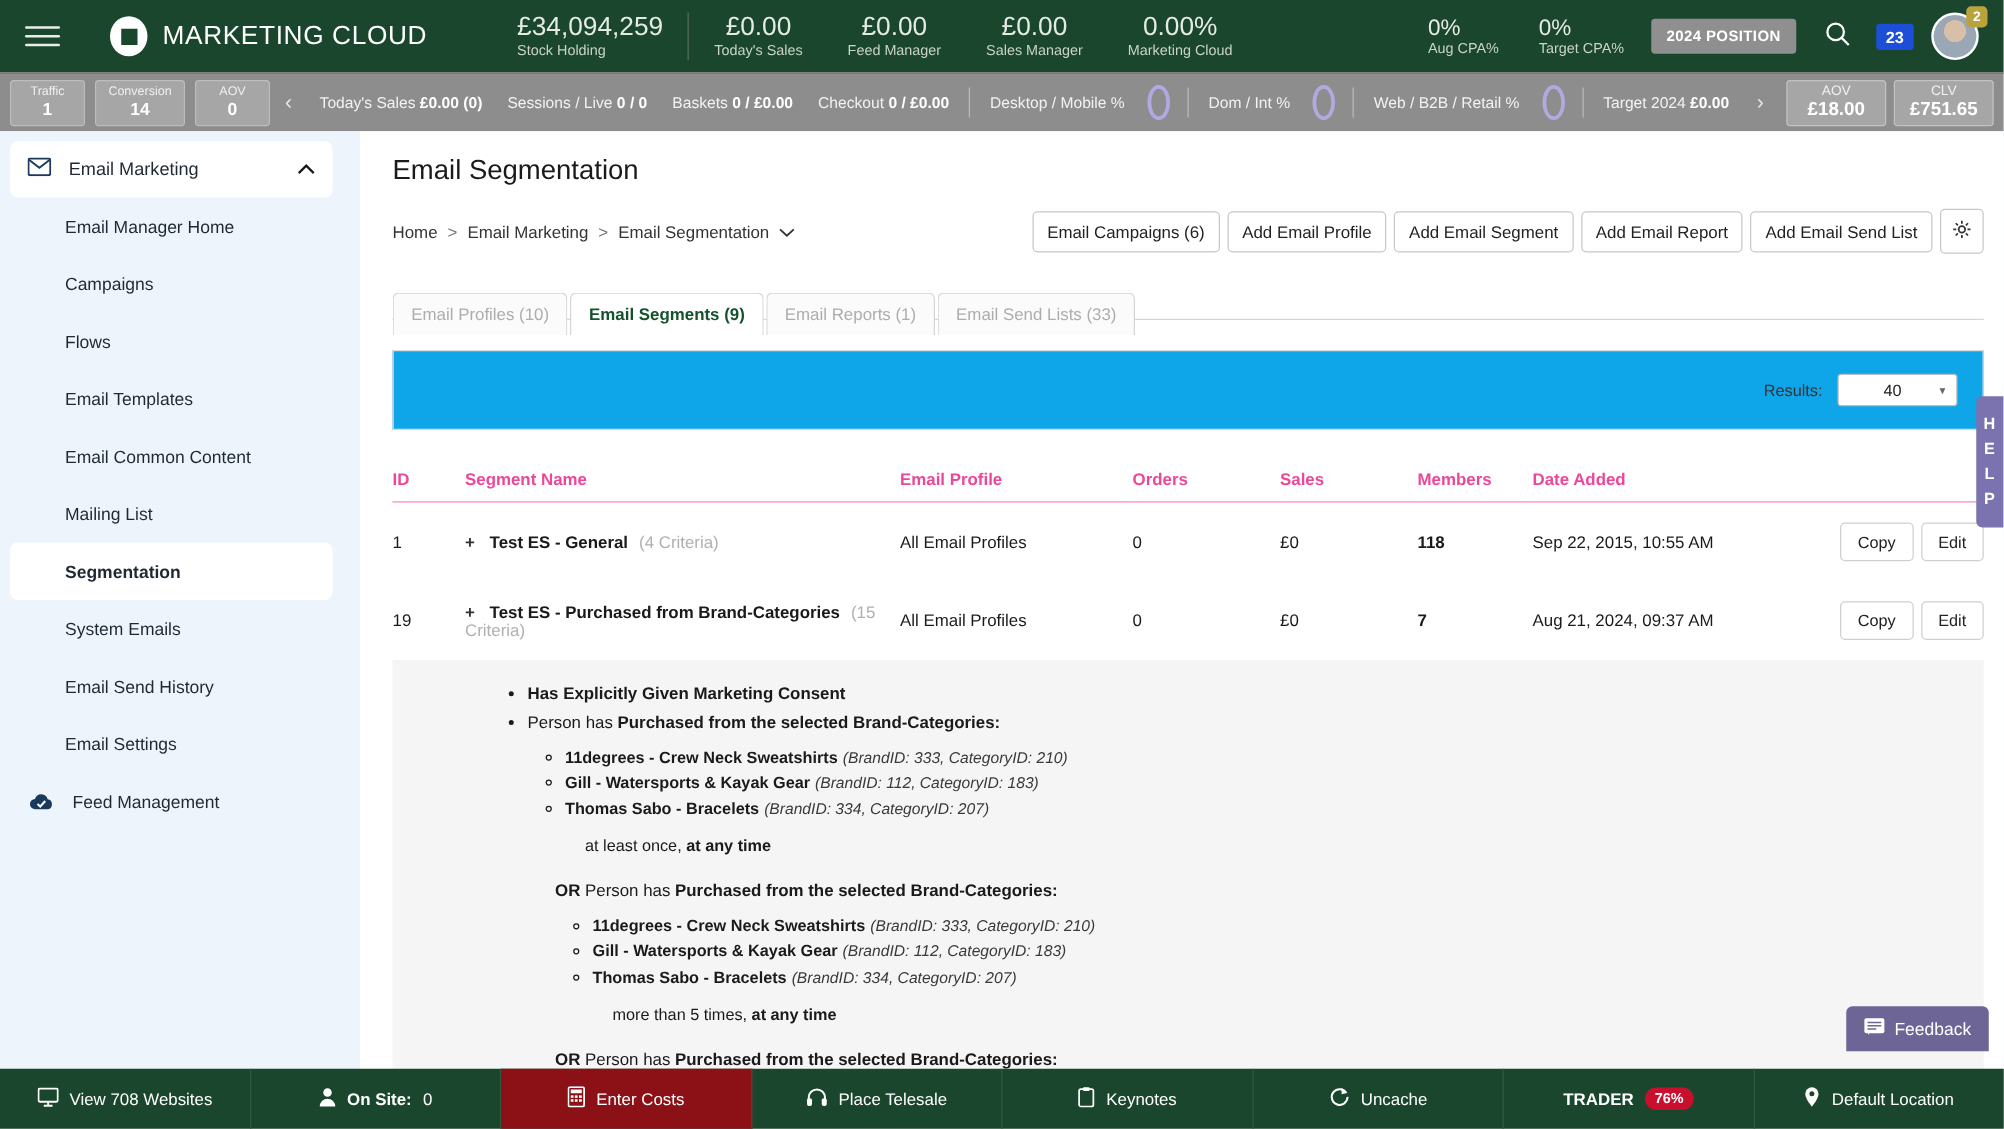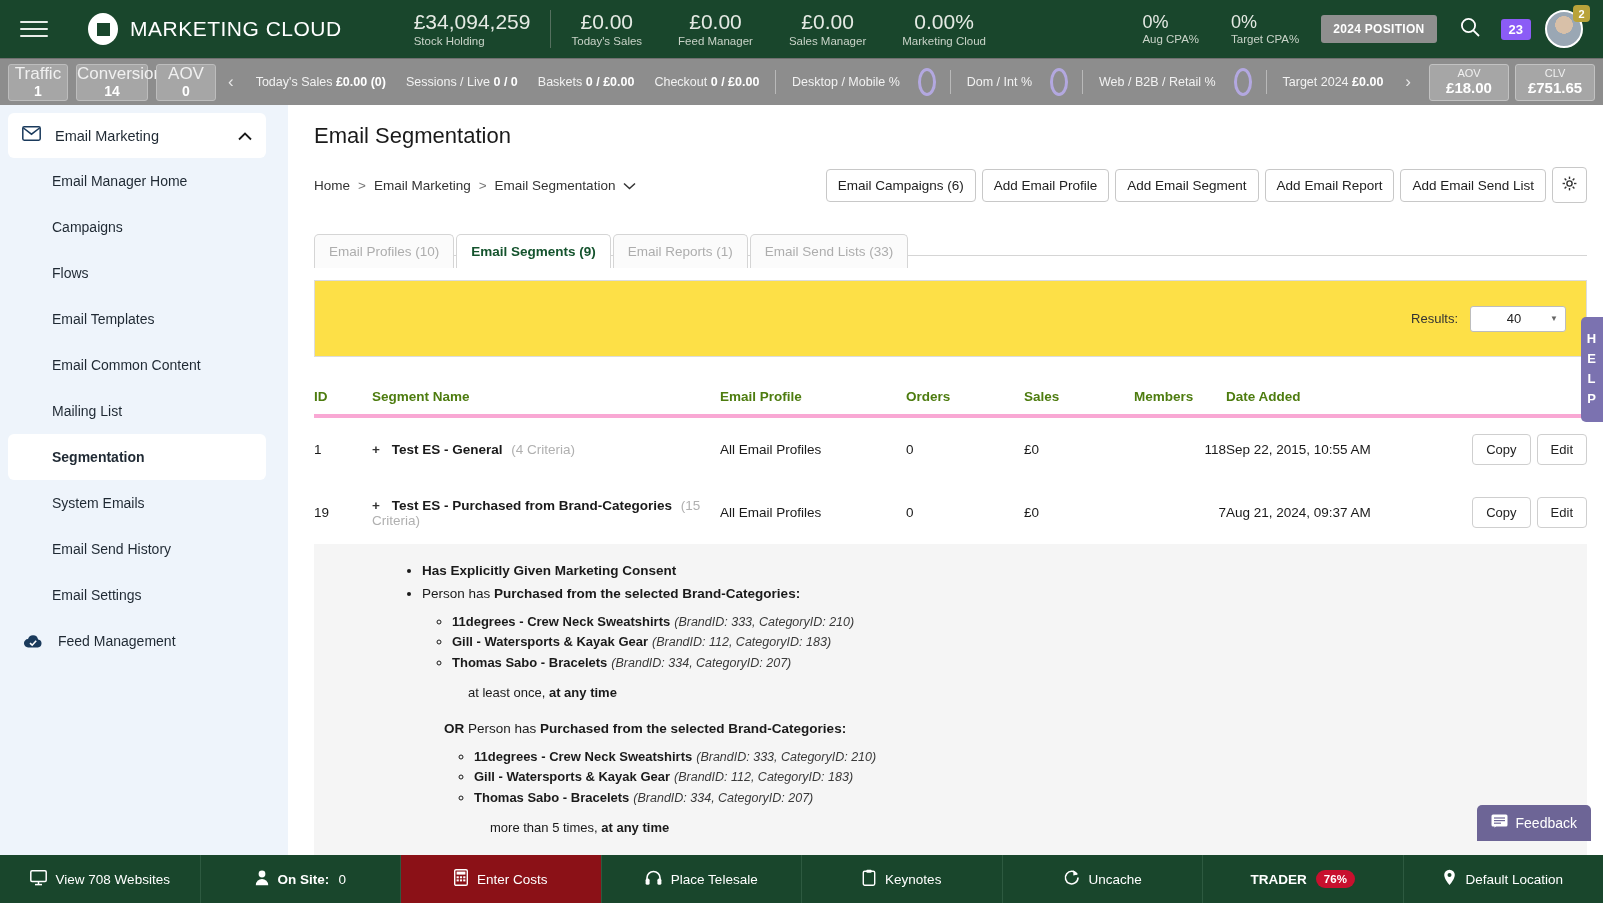--- a/index.html
+++ b/index.html
@@ -35,21 +35,21 @@
   .topright { position:absolute; right: 14px; top:0; height:58px; display:flex; align-items:center; }
   .kpi-sm { padding: 0 16px; text-align:left; }
   .kpi-sm .v { font-size:18px; color:#e5eae4; line-height:1.05;}
   .kpi-sm .l { font-size:11.5px; color:#c9d3c8; margin-top:2px;}
   .position-pill {
     background:#8f8f8f; color:#fff; font-size:12px; font-weight:bold;
     padding: 7px 12px; border-radius:3px; margin: 0 12px 0 6px; letter-spacing:.3px;
   }
   .search-icon { margin: 0 10px; cursor:pointer; }
   .badge-red {
-    background:#8b5cf6; color:#fff; font-size:13px; font-weight:bold;
+    background:#1d4ed8; color:#fff; font-size:13px; font-weight:bold;
     border-radius:3px; padding:3px 8px; margin: 0 10px;
   }
   .avatar-wrap { position:relative; width:38px; height:38px; margin-left:4px; margin-right:6px;}
   .avatar {
     width:38px; height:38px; border-radius:50%; border:2px solid #fff;
     background: radial-gradient(circle at 50% 38%, #d8c0a8 0 32%, #9aa7b4 33% 100%);
   }
   .avatar-badge {
     position:absolute; top:-5px; right:-7px; background:#b9a33a; color:#fff;
     width:17px; height:17px; border-radius:4px; font-size:11px; font-weight:bold;
@@ -60,21 +60,21 @@
   .statsbar {
     height: 47px; background:#8d8d8d; display:flex; align-items:center;
     color:#fff; position:relative; border-top:1px solid #6f6f6f;
   }
   .stat-box {
     background:#a6a6a6; border:1px solid #bdbdbd; border-radius:3px;
     width: 60px; height:37px; margin-left:8px; text-align:center;
     display:flex; flex-direction:column; justify-content:center;
   }
   .stat-box.wide { width: 72px; }
-  .stat-box .l { font-size:17px; color:#f0f0f0; line-height:1.1;}
+  .stat-box .l { font-size:10px; color:#f0f0f0; line-height:1.1;}
   .stat-box .v { font-size:14px; color:#fff; font-weight:bold; line-height:1.15;}
   .arrow-btn { padding: 0 12px; font-size:17px; color:#e8e8e8; cursor:pointer; }
   .stat-items { display:flex; align-items:center; flex:1; overflow:hidden; }
   .stat-item { font-size:12.5px; color:#f2f2f2; padding: 0 10px; white-space:nowrap; }
   .stat-item b { color:#fff; font-weight:bold; }
   .v-sep { width:1px; height:24px; background:#b9b9b9; margin:0 6px; }
   .ring { width:24px; height:28px; border:3px solid #b3a8e0; border-radius:50%; margin:0 8px; }
   .right-boxes { display:flex; align-items:center; margin-right:8px; }
   .right-box {
     background:#a6a6a6; border:1px solid #c2c2c2; border-radius:3px;
@@ -119,42 +119,42 @@
 
   .tabs { display:flex; align-items:flex-end; border-bottom:1px solid #d5d5d5; }
   .tab {
     border:1px solid #d5d5d5; border-bottom:none; border-radius:5px 5px 0 0;
     padding: 9px 14px; font-size:13.5px; color:#adadad; background:#fbfbfb;
     margin-right:2px; cursor:pointer; position:relative; top:13px;
   }
   .tab.active { color:#14532d; font-weight:bold; background:#fff; border-color:#d5d5d5; }
 
   .filter-panel {
-    background:#fde047; border:1px solid #dcdcdc; height:77px; margin-top: 24px;
+    background:#0ea5e9; border:1px solid #dcdcdc; height:64px; margin-top: 24px;
     display:flex; align-items:center; justify-content:flex-end; padding-right:20px;
   }
   .results-label { font-size:13px; color:#333; margin-right:12px; }
   .results-select {
     border:1px solid #bdbdbd; background:#fff; width:96px; height:26px; border-radius:3px;
     display:flex; align-items:center; justify-content:space-between; padding:0 7px;
     font-size:13px; color:#222; cursor:pointer;
   }
   .results-select .cv { flex:1; text-align:center; }
   .caret { font-size:8px; color:#666; }
 
   table.seg { width:100%; border-collapse:collapse; margin-top: 26px; }
   table.seg th {
-    text-align:left; font-size:13.5px; color:#4d7c0f; font-weight:bold;
-    padding: 6px 0 10px 0; border-bottom:4px solid #f9a8d4;
+    text-align:left; font-size:13.5px; color:#ec4899; font-weight:bold;
+    padding: 6px 0 10px 0; border-bottom:1px solid #f9a8d4;
   }
   table.seg td { font-size:13.5px; color:#1a1a1a; padding: 16px 0; vertical-align:middle; }
   .plus { color:#333; margin-right:8px; font-weight:bold; }
   .segname { font-weight:bold; }
   .criteria-count { color:#b0b0b0; font-weight:normal; margin-left:5px; }
-  .members { font-weight:normal;text-align:right; }
+  .members { font-weight:bold; }
   .rowbtns { display:flex; gap:6px; justify-content:flex-end; }
   .rowbtn {
     border:1px solid #cfcfcf; background:#fff; border-radius:4px;
     font-size:13px; color:#222; padding:7px 13px; cursor:pointer;
   }
 
   .criteria-panel { background:#f5f5f5; padding: 16px 0 10px 0; }
   .criteria-panel ul.lvl1 { list-style: disc; margin-left: 108px; }
   .criteria-panel ul.lvl1 > li { font-size:13.5px; color:#1a1a1a; line-height:1.7; }
   .criteria-panel ul.lvl2 { list-style: circle; margin-left: 30px; margin-top: 6px; }

